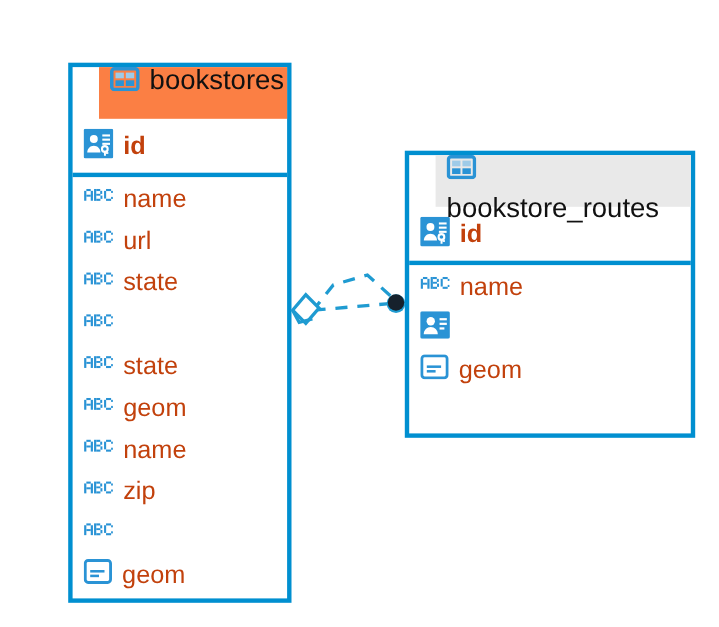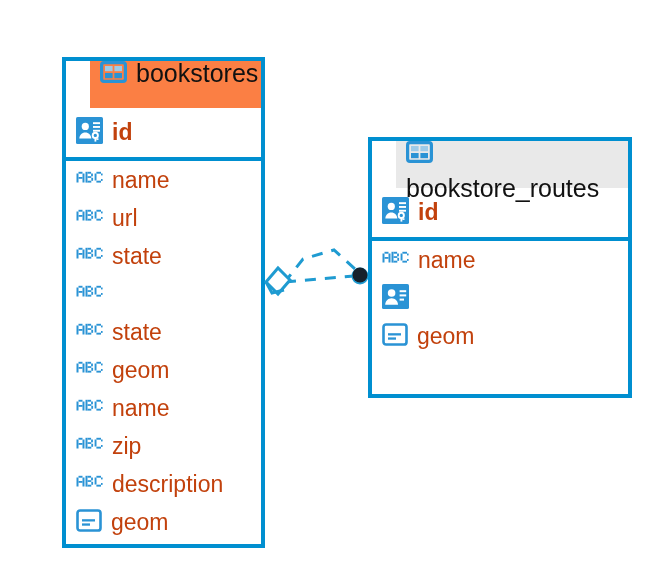--- a/index.html
+++ b/index.html
@@ -348,21 +348,20 @@
               <rect x="15.3" y="6.8" width="1.8" height="3"></rect>
                 <rect x="11.5" y="9.7" width="3.8" height="1.9"></rect>
               <rect x="20.4" y="0.8" width="4.6" height="1.9"></rect>
                 <rect x="18.6" y="2.5" width="1.9" height="7"></rect>
               <rect x="20.4" y="9.7" width="4.6" height="1.9"></rect>
                 <rect x="25" y="2.5" width="1.6" height="1.9"></rect>
               <rect x="25" y="8" width="1.6" height="1.9"></rect>
             </g>
           </svg>
         </span>
-        <span class="field-name">description</span>
       </div>
 
       <div class="field-row">
         <span class="icon">
           <svg width="26" height="23" viewBox="0 0 26 23" xmlns="http://www.w3.org/2000/svg">
             <rect x="1.5" y="1.5" width="23" height="20" rx="2.6" ry="2.6" fill="none" stroke="#2a93d5" stroke-width="2.6"></rect>
             <rect x="6" y="10.2" width="13" height="2.3" fill="#2a93d5"></rect>
             <rect x="6" y="14.4" width="8" height="2.3" fill="#2a93d5"></rect>
           </svg>
         </span>

